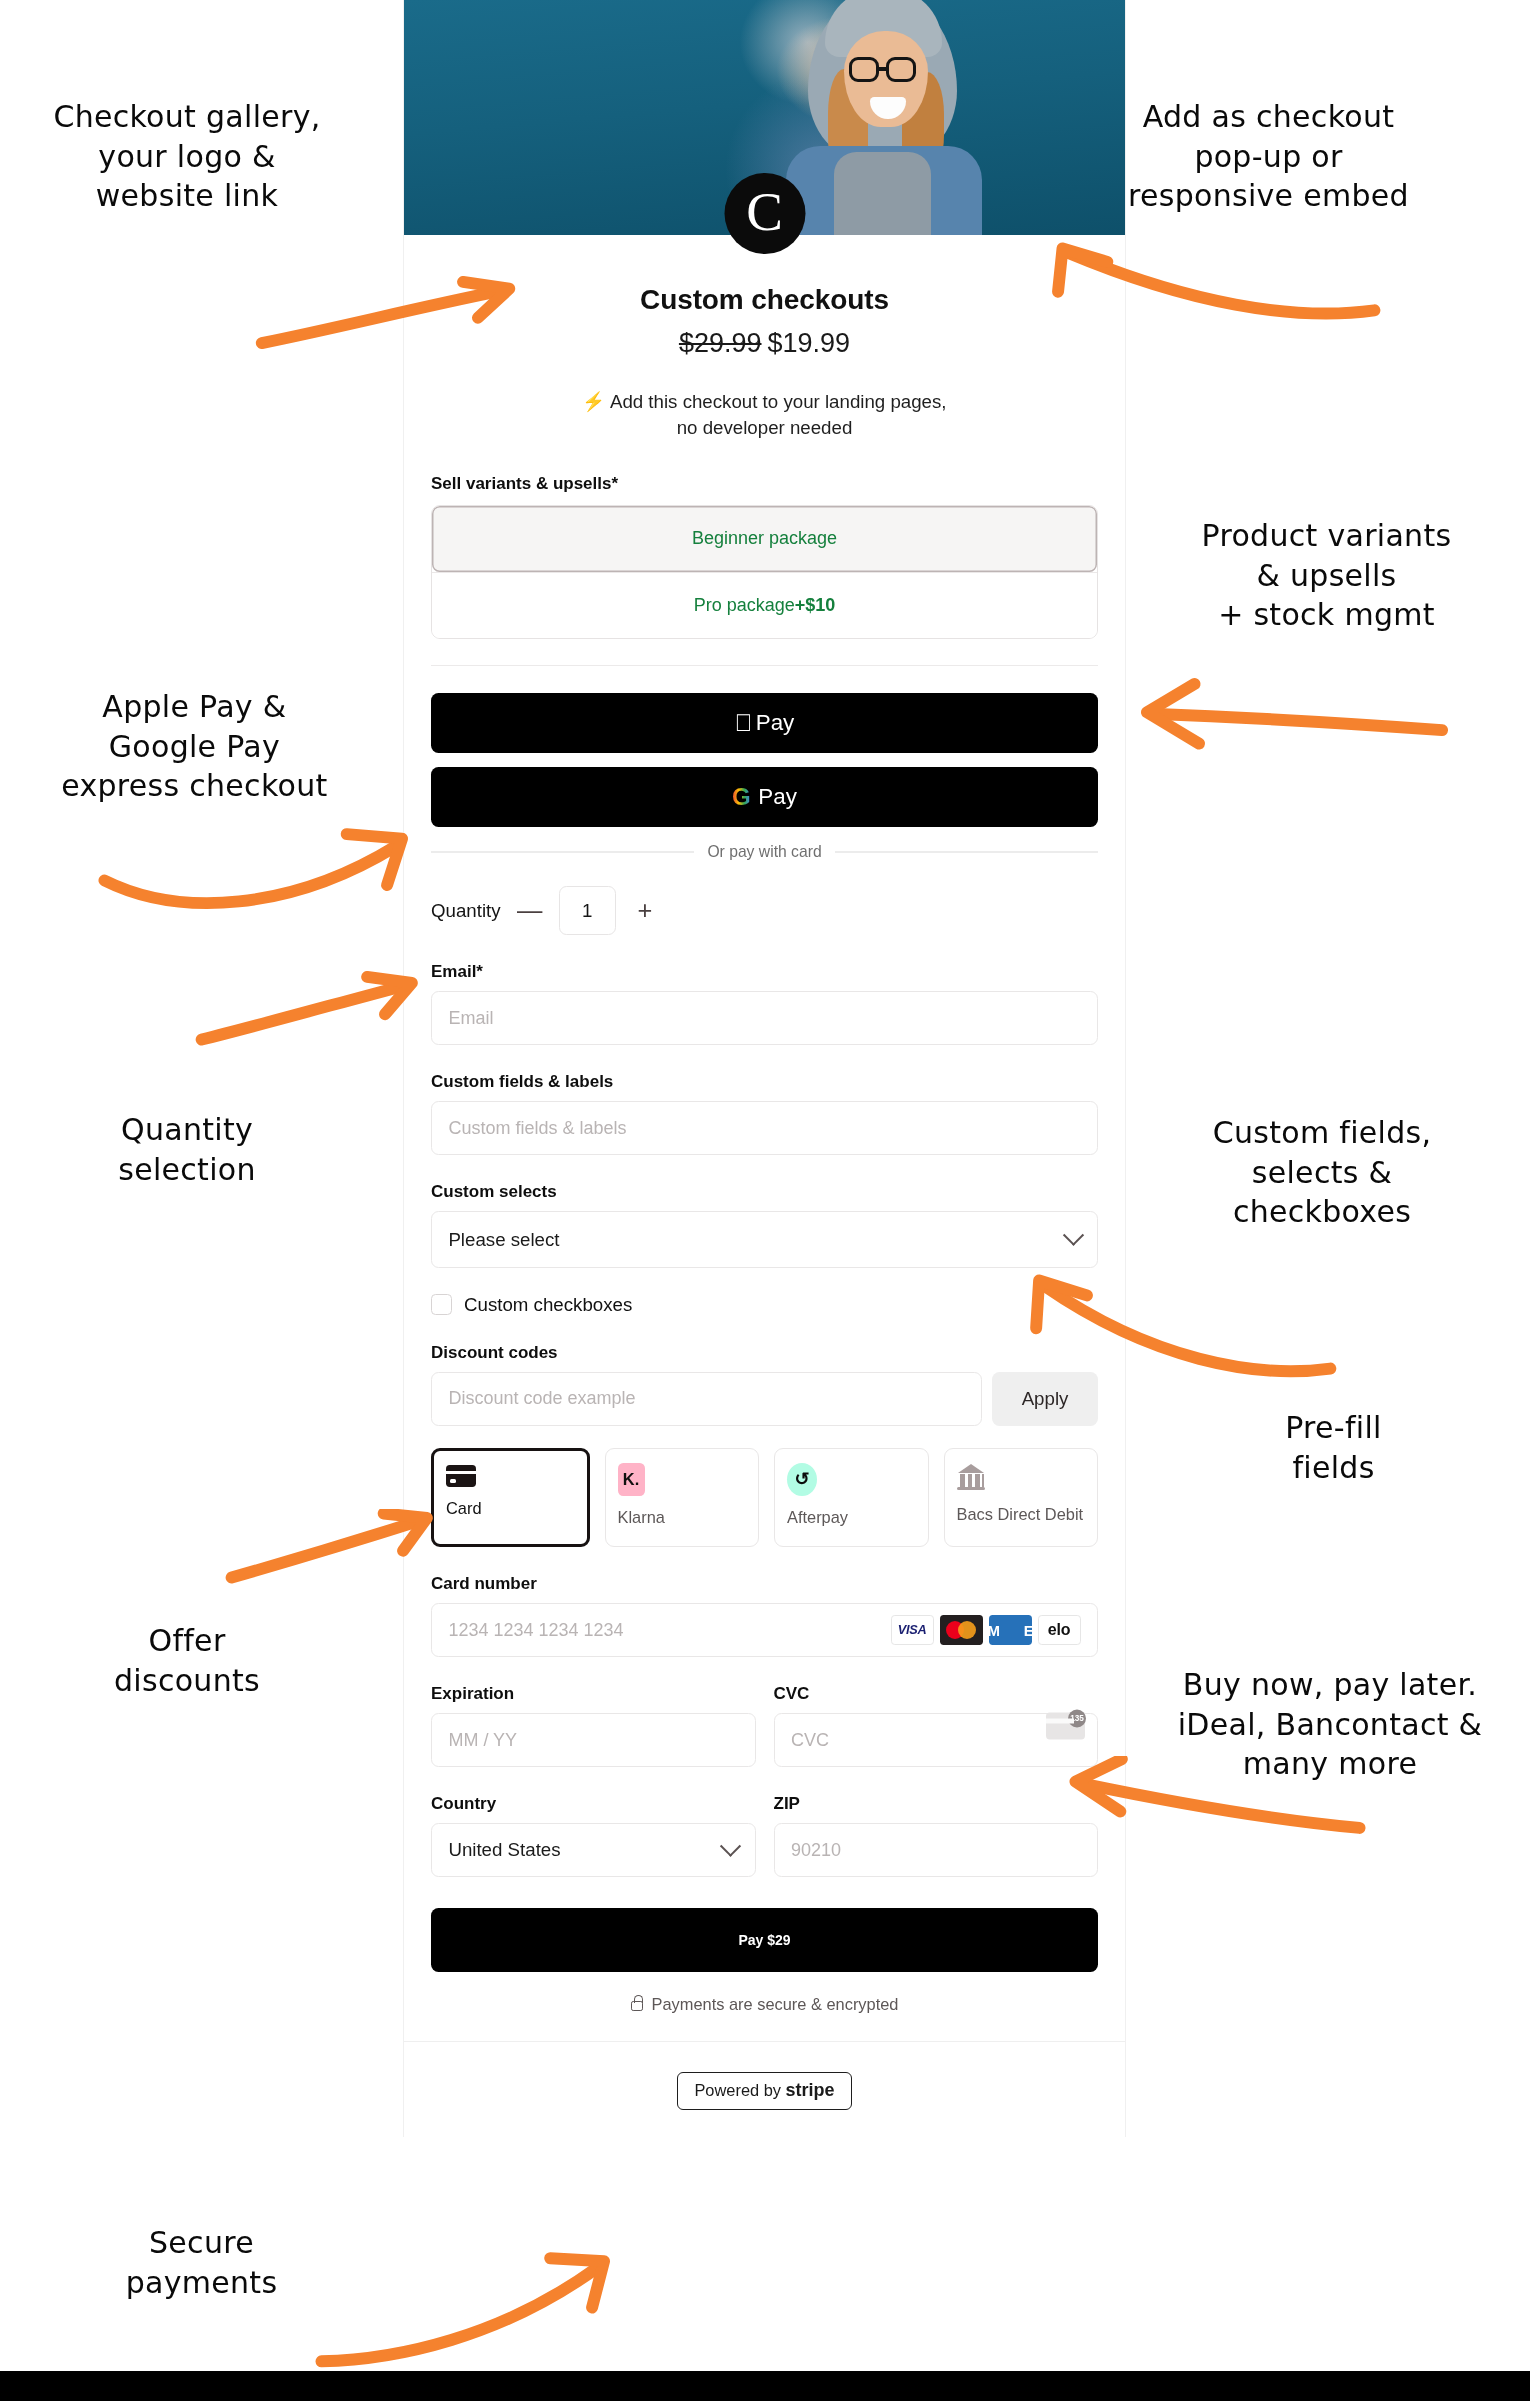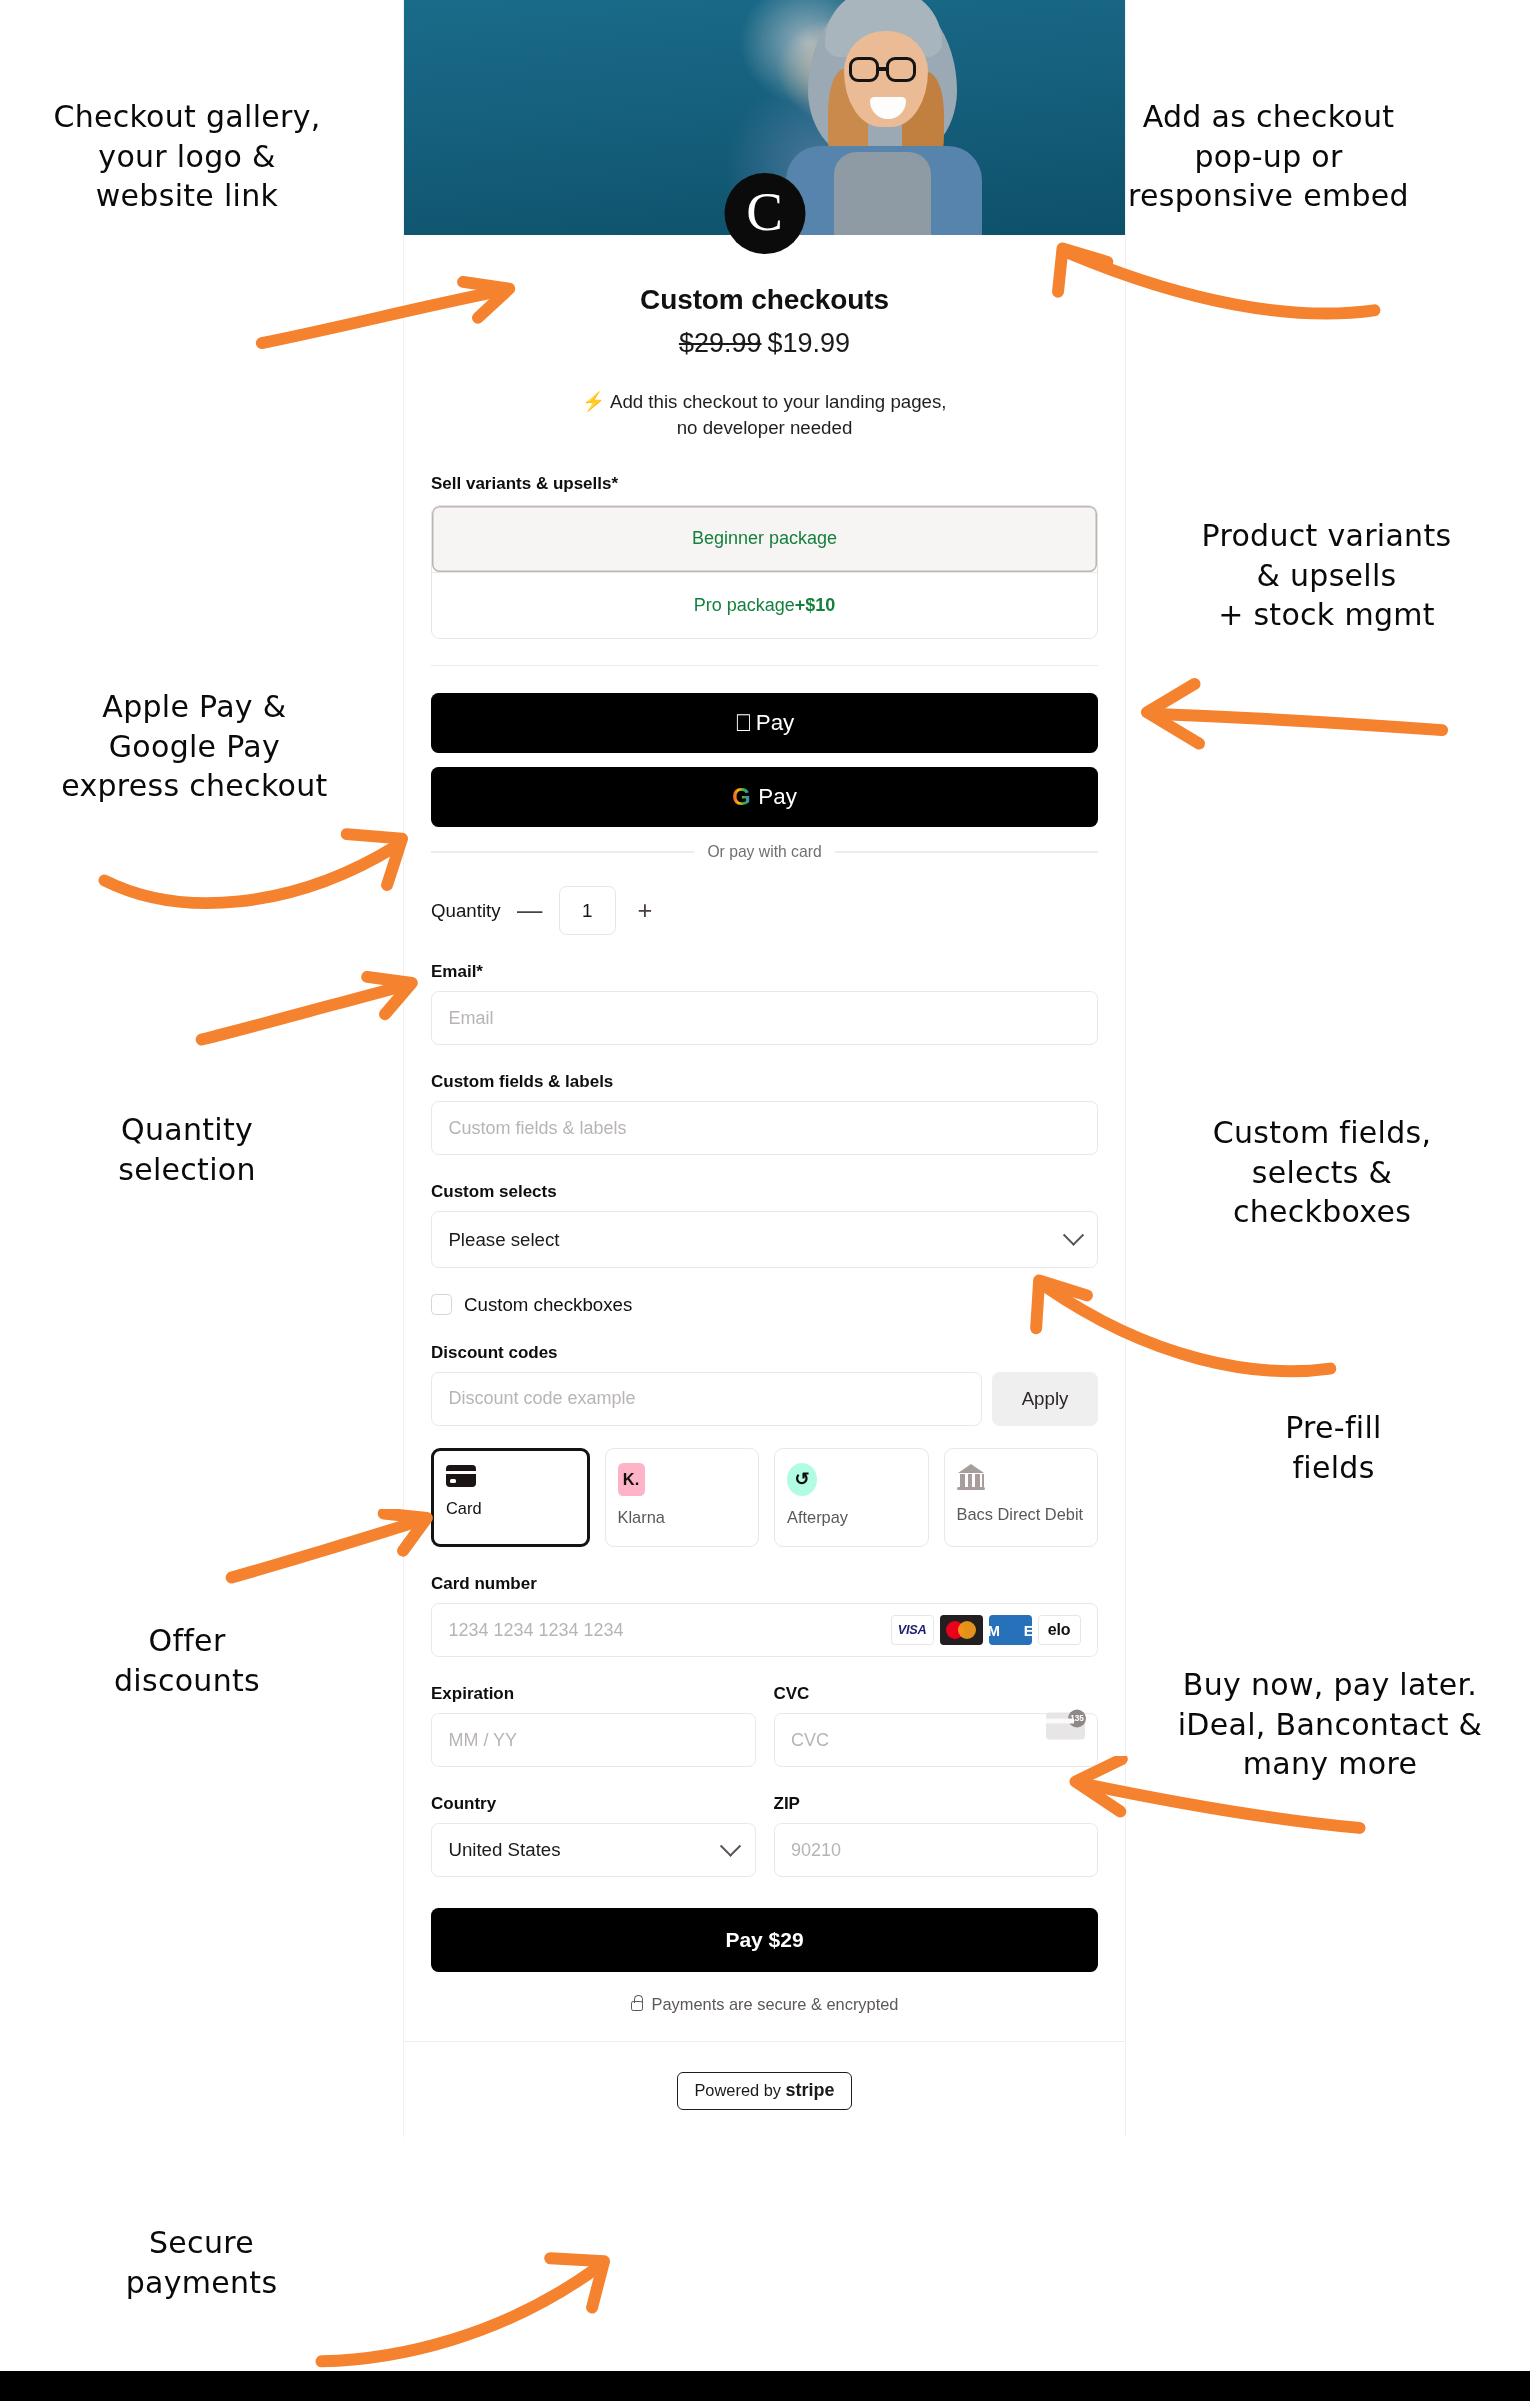--- a/index.html
+++ b/index.html
@@ -442,21 +442,21 @@
     background:#8f8888; color:#fff; font-size:8.2px;
     display:flex; align-items:center; justify-content:center; font-weight:700;
   }
 
   .paybtn {
     margin-top: 31px;
     height: 64px;
     background:#000;
     border-radius: 7.5px;
     display:flex; align-items:center; justify-content:center;
-    color:#fff; font-size: 21px; font-weight:600;
+    color:#fff; font-size: 14px; font-weight:600;
   }
   .secure-row {
     margin-top: 22.4px;
     display:flex; align-items:center; justify-content:center; gap:9px;
     font-size: 16.4px; color:#5d5757;
     padding-bottom: 27px;
   }
   .lock {
     width: 12px; height: 9.7px; border:1.5px solid #5d5757; border-radius:2.2px;
     position: relative; margin-top: 3.7px;

